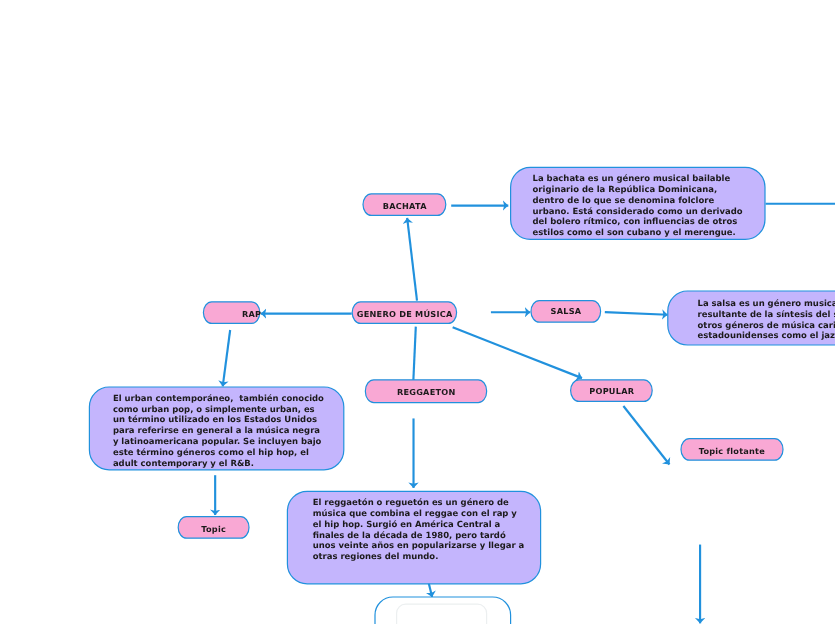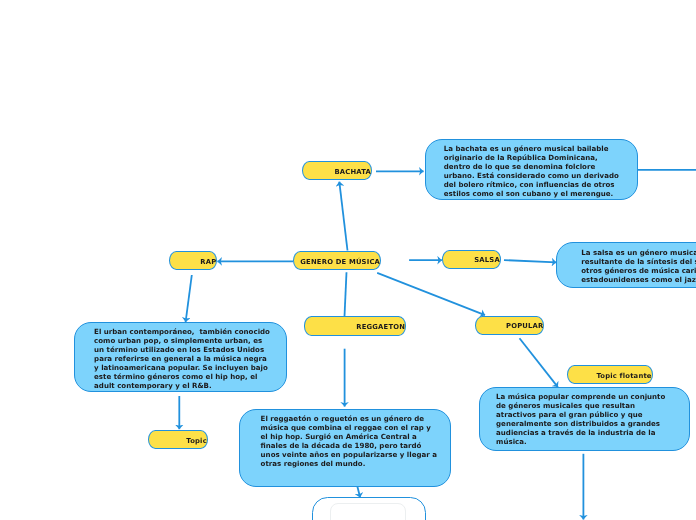--- a/index.html
+++ b/index.html
@@ -2,26 +2,26 @@
 <html><head>
 <meta charset="utf-8">
 <title>Mapa mental - Genero de Musica</title>
 <style>
   html,body{margin:0;padding:0;background:#ffffff;}
   body{width:696px;height:520px;overflow:hidden;
        font-family:"DejaVu Sans",sans-serif;}
   #canvas{position:relative;width:696px;height:520px;background:#ffffff;}
   svg#links{position:absolute;left:0;top:0;width:696px;height:520px;overflow:visible;pointer-events:none;z-index:1;}
   .node{position:absolute;box-sizing:border-box;border:1.4px solid #2191dd;
-        border-radius:7.5px/9.6px;background:#fde047;display:flex;align-items:center;
-        justify-content:flex-end;z-index:3;}
+        border-radius:7.5px/9.6px;background:#f9a8d4;display:flex;align-items:center;
+        justify-content:center;z-index:3;}
   .node .lbl{font-weight:bold;font-size:6.8px;color:#1c1a1b;letter-spacing:.2px;
              white-space:nowrap;line-height:1;margin-left:.2px;position:relative;top:1.6px;}
   .tbox{position:absolute;box-sizing:border-box;border:1.4px solid #2191dd;
-        border-radius:17px;background:#7dd3fc;z-index:3;overflow:hidden;}
+        border-radius:17px;background:#c4b5fd;z-index:3;overflow:hidden;}
   .tbox p{margin:0;font-weight:bold;font-size:7.05px;line-height:9px;color:#1c1a1b;white-space:pre;}
   .imgcard{position:absolute;box-sizing:border-box;border:1.4px solid #2191dd;
            border-radius:15.5px;background:#ffffff;z-index:3;}
   .imgph{position:absolute;box-sizing:border-box;border:1px solid #eceff0;
          border-radius:6px;background:#ffffff;}
 
   
   #n-bachata   {left:302.4px;top:160.8px;width:69.7px; height:19.6px;}
   #n-center    {left:293.1px;top:251.3px;width:88px;height:19.2px;}
   #n-salsa     {left:442.2px;top:249.5px;width:58.7px; height:19.2px;}
@@ -118,26 +118,18 @@
 adult contemporary y el R&amp;B.</p>
   </div>
   <div class="tbox" id="t-reggaeton">
     <p>El reggaetón o reguetón es un género de
 música que combina el reggae con el rap y
 el hip hop. Surgió en América Central a
 finales de la década de 1980, pero tardó
 unos veinte años en popularizarse y llegar a
 otras regiones del mundo.</p>
   </div>
-  <div class="tbox" id="t-popular">
-    <p>La música popular comprende un conjunto
-de géneros musicales que resultan
-atractivos para el gran público y que
-generalmente son distribuidos a grandes
-audiencias a través de la industria de la
-música.</p>
-  </div>
 
   <div class="imgcard" id="c-image">
     <div class="imgph"></div>
   </div>
 
 </div>
 
 </body></html>

